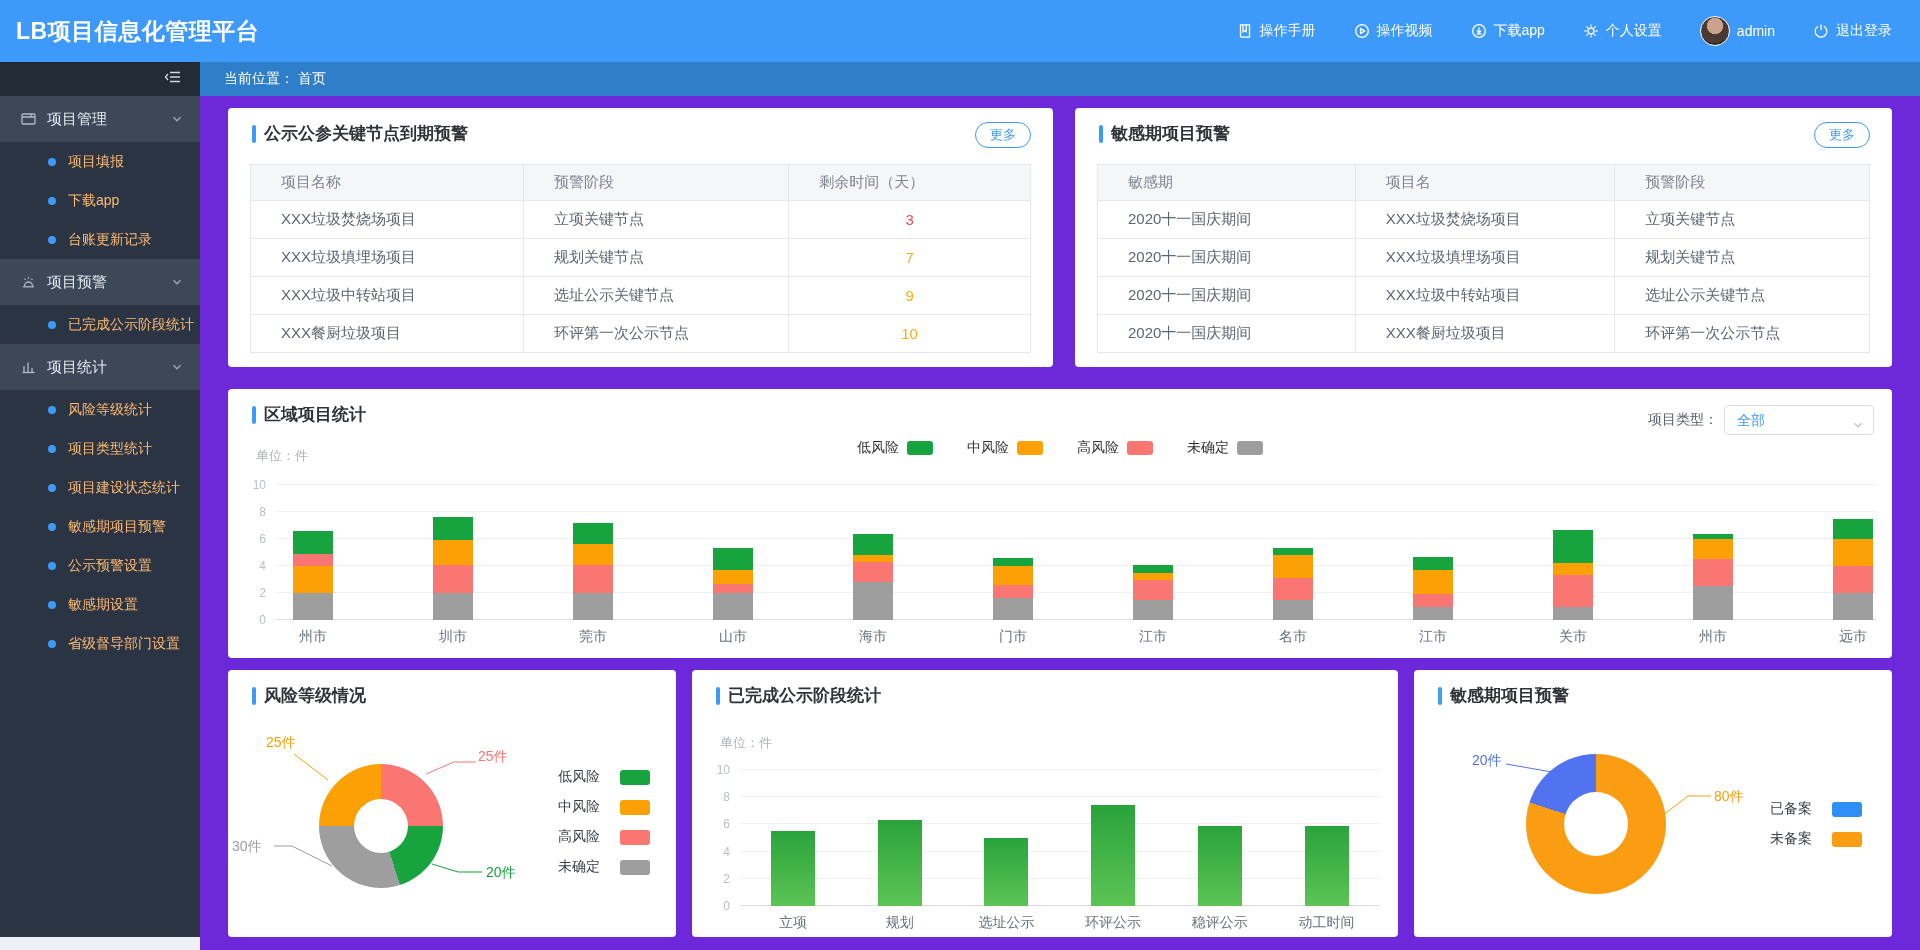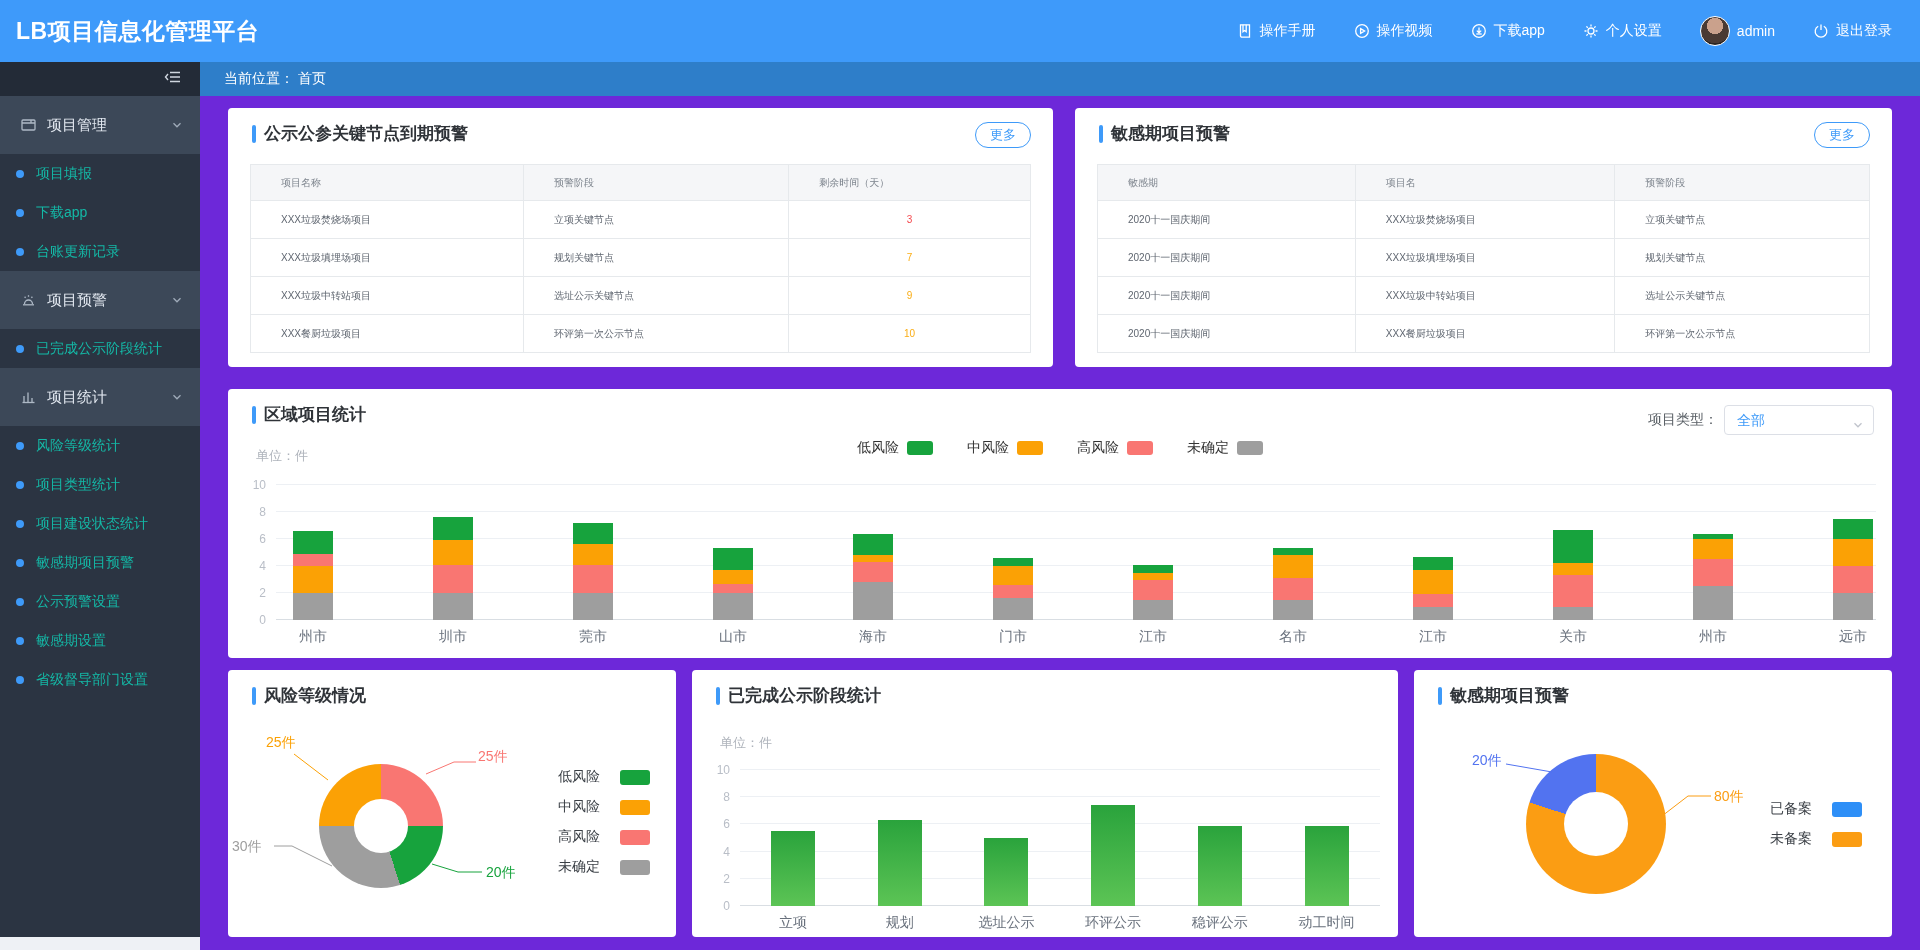--- a/index.html
+++ b/index.html
@@ -17,36 +17,36 @@
           background:radial-gradient(circle at 50% 32%,#caa18c 0 34%,#4a3a33 35% 72%,#2c2622 73%);}
 
   
   .crumb{position:absolute;left:200px;top:62px;width:1720px;height:34px;background:#2e7ec9;color:#fff;
          display:flex;align-items:center;padding-left:24px;font-size:14px;}
   .crumb .cur{margin-left:4px;cursor:pointer;}
 
   
   .sidebar{position:absolute;left:0;top:62px;width:200px;height:875px;background:#2b3442;overflow:hidden;}
   .collapse-row{height:34px;background:#232b37;display:flex;justify-content:flex-end;align-items:center;padding-right:18px;color:#cfd6df;cursor:pointer;}
-  .side-section{height:58px;background:#3c4858;display:flex;align-items:center;padding:0 16px 0 20px;color:#e2e8f0;font-size:15px;cursor:pointer;}
+  .side-section{height:46px;background:#3c4858;display:flex;align-items:center;padding:0 16px 0 20px;color:#e2e8f0;font-size:15px;cursor:pointer;}
   .side-section .s-icon{margin-right:10px;color:#aeb9c6;display:flex;}
   .side-section .chev{margin-left:auto;color:#9fabb9;display:flex;}
-  .side-sub{height:39px;display:flex;align-items:center;padding-left:16px;color:#14b8a6;font-size:14px;cursor:pointer;}
+  .side-sub{height:39px;display:flex;align-items:center;padding-left:48px;color:#fdba74;font-size:14px;cursor:pointer;}
   .dot{width:8px;height:8px;border-radius:50%;background:var(--accent);margin-right:12px;flex:0 0 8px;}
 
   
   .main{position:absolute;left:200px;top:96px;width:1720px;height:854px;background:#6d28d9;overflow:hidden;}
   .card{position:absolute;background:#fff;border-radius:4px;}
   .card-title{position:absolute;left:24px;top:16px;font-size:17px;font-weight:bold;color:#2f3338;padding-left:12px;line-height:20px;}
   .card-title::before{content:"";position:absolute;left:0;top:1px;width:4px;height:18px;background:var(--accent);border-radius:2px;}
   .more-btn{position:absolute;right:22px;top:14px;color:var(--accent);border:1px solid var(--accent);border-radius:15px;
             padding:3px 14px;font-size:13px;background:#fff;cursor:pointer;}
 
   
-  table.wtable{position:absolute;left:22px;top:56px;border-collapse:collapse;font-size:10px;color:#5f6670;table-layout:fixed;}
+  table.wtable{position:absolute;left:22px;top:56px;border-collapse:collapse;font-size:15px;color:#5f6670;table-layout:fixed;}
   .wtable th,.wtable td{border:1px solid #e6e9ec;height:38px;padding:0 6px 0 30px;text-align:left;font-weight:normal;overflow:hidden;white-space:nowrap;}
   .wtable thead th{background:#f5f6f8;color:#7d848d;height:36px;}
   .wtable td.num{text-align:center;padding:0;}
 
   
   .filter{position:absolute;right:18px;top:16px;display:flex;align-items:center;font-size:14px;color:#5a6066;}
   .select-box{position:relative;width:150px;height:30px;border:1px solid #dcdfe6;border-radius:4px;margin-left:6px;
               line-height:28px;padding-left:12px;color:var(--accent);font-size:14px;cursor:pointer;background:#fff;}
   .select-box .sel-chev{position:absolute;right:8px;top:7px;color:#c0c4cc;}
   .unit-label{position:absolute;left:28px;font-size:13px;color:#aeb3bb;}

